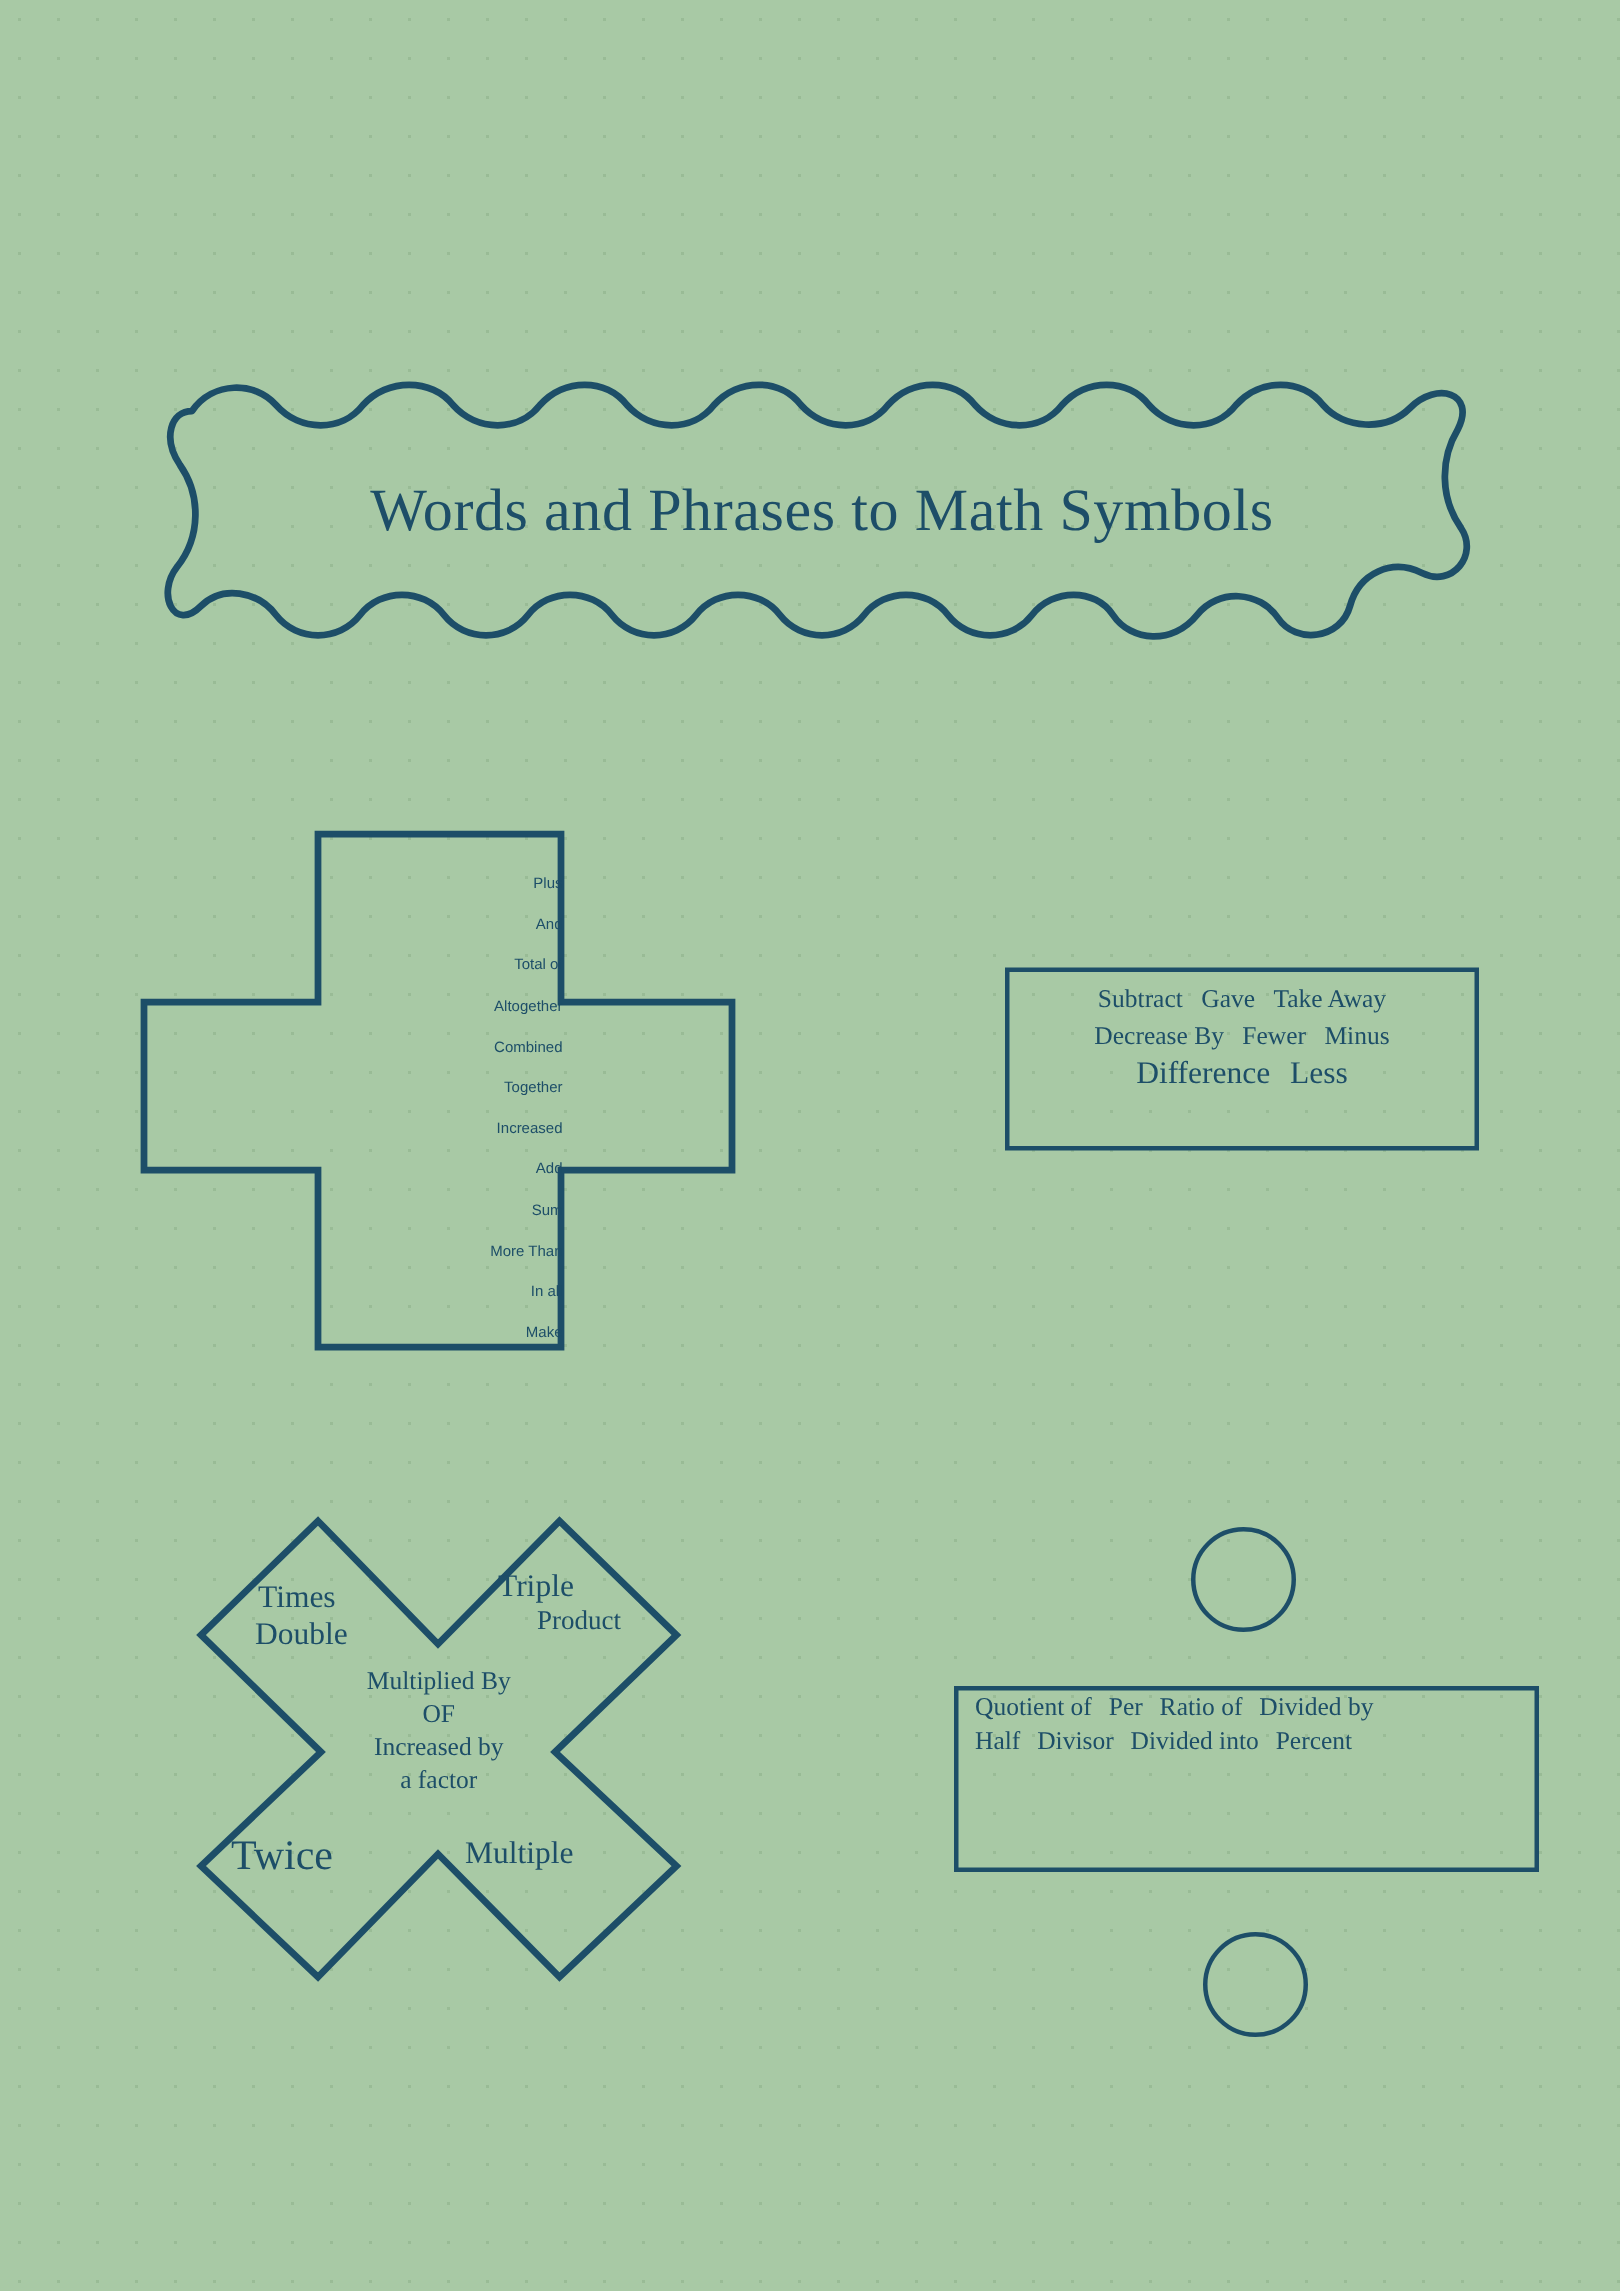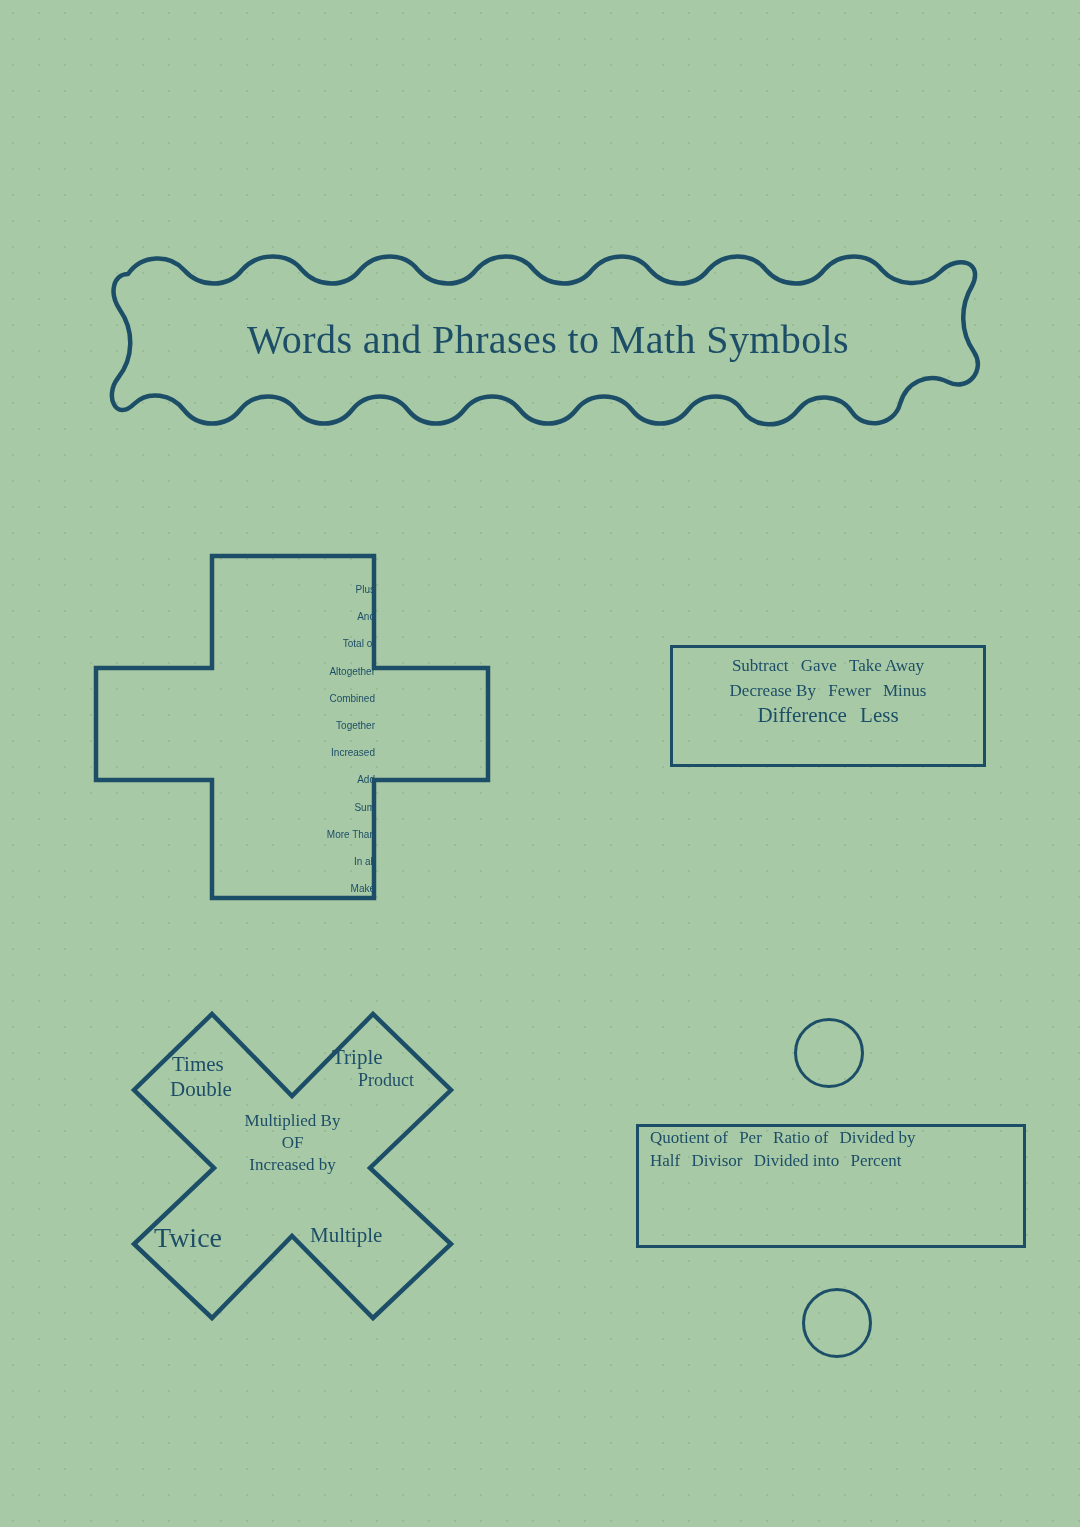--- a/index.html
+++ b/index.html
@@ -266,20 +266,21 @@
       <path d="M82,4 L162,86 L243,4 L321,80 L240,158 L321,234 L243,308 L162,226 L82,308 L4,234 L84,158 L4,80 Z" fill="none" stroke="#1d4e68" stroke-width="4.5" stroke-linejoin="miter"></path>
     </svg>
     <div class="tw tw-times">Times</div>
     <div class="tw tw-double">Double</div>
     <div class="tw tw-triple">Triple</div>
     <div class="tw tw-product">Product</div>
     <div class="tw tw-center">
       <div class="ctr">Multiplied By</div>
       <div class="ctr">OF</div>
       <div class="ctr">Increased by</div>
+      <div class="lft">a factor</div>
     </div>
     <div class="tw tw-twice">Twice</div>
     <div class="tw tw-multiple">Multiple</div>
   </div>
 
   <div class="dot-circle dot-top"></div>
   <div class="divide-block">
     <div class="outline"></div>
     <div class="divide-words">
       <div class="row">

